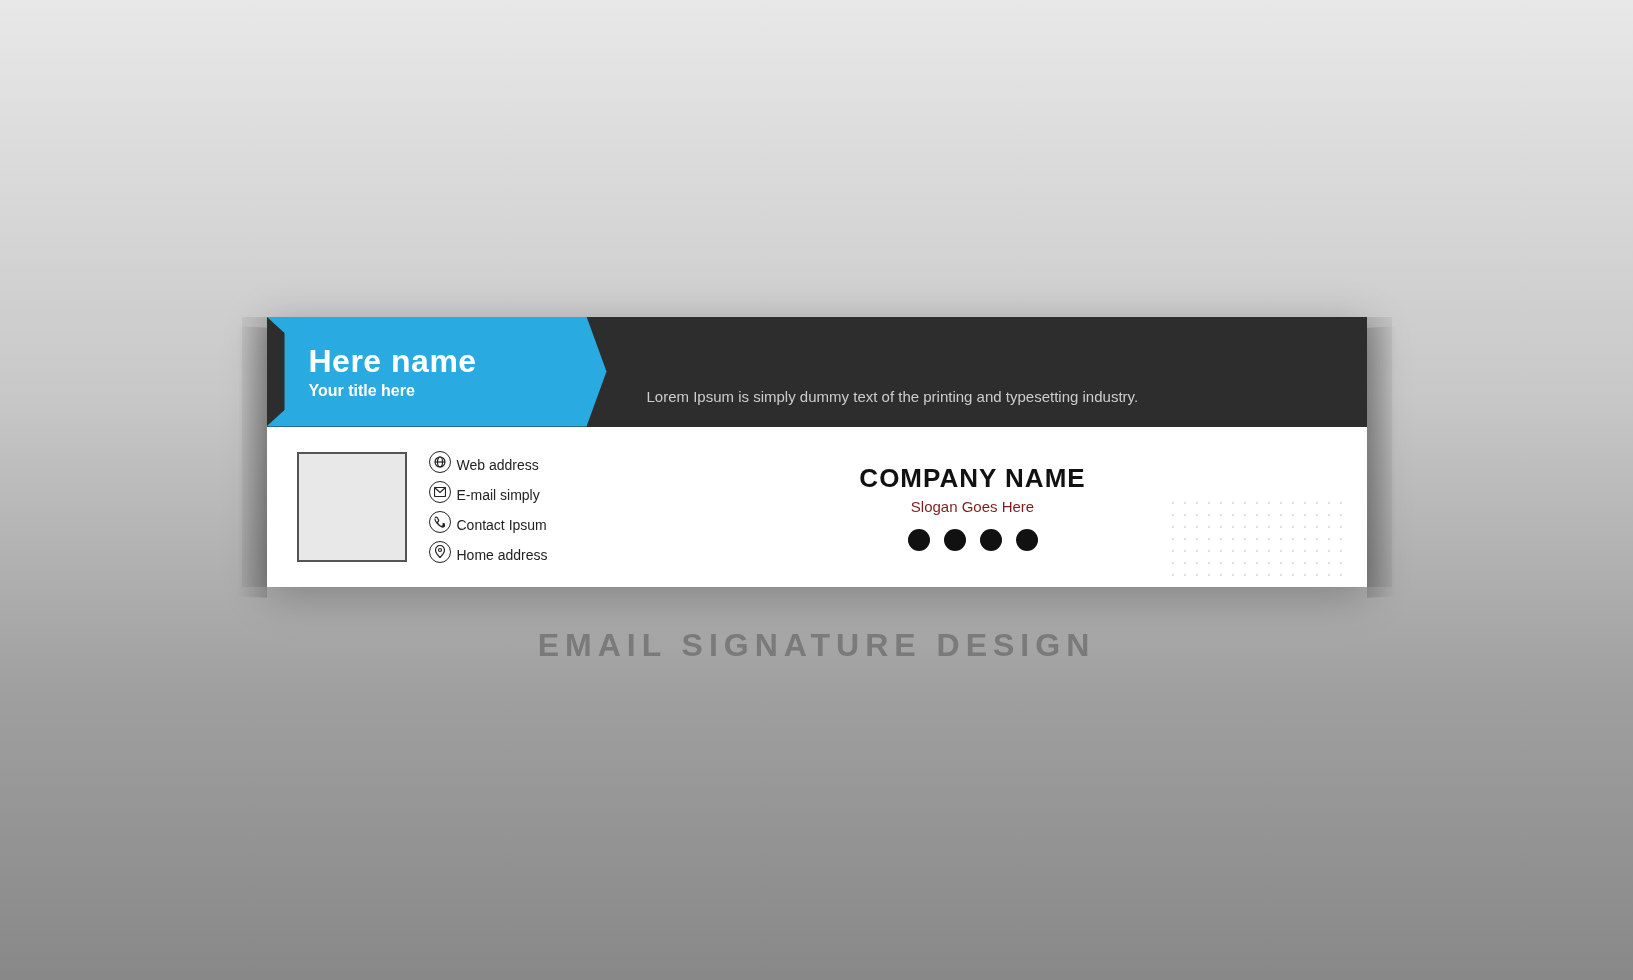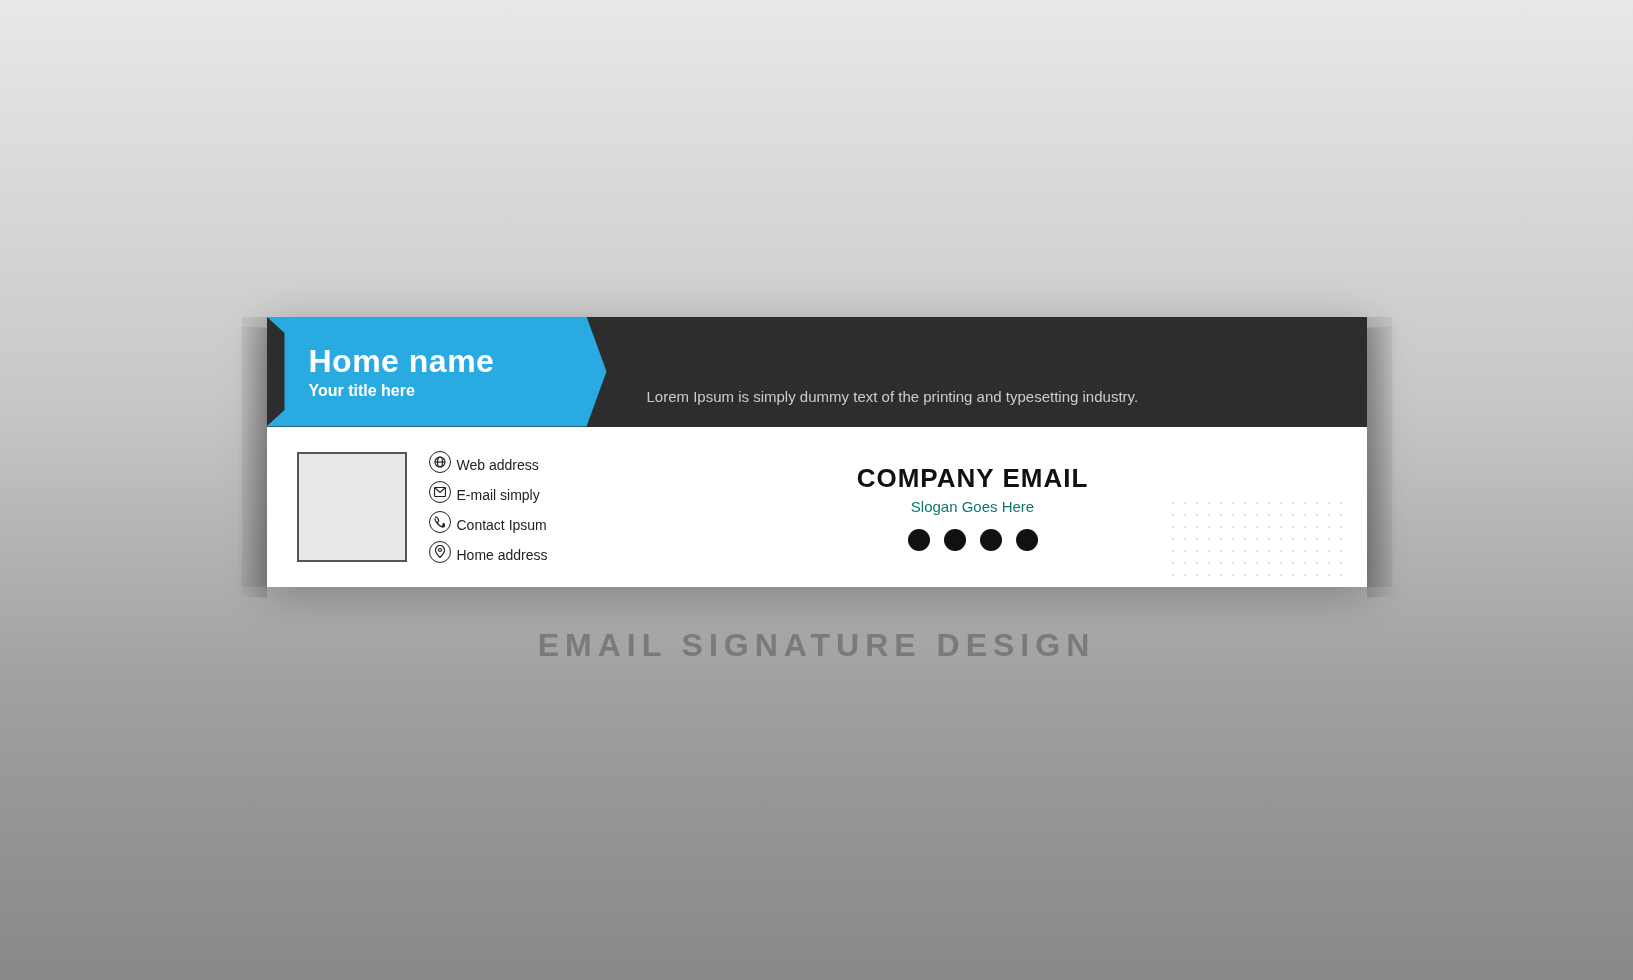--- a/index.html
+++ b/index.html
@@ -214,21 +214,21 @@
     .company-name {
       font-size: 26px;
       font-weight: 900;
       color: #111;
       letter-spacing: 1px;
       text-align: center;
     }
 
     .company-slogan {
       font-size: 15px;
-      color: #0f766e;
+      color: #7f1d1d;
       margin-top: 4px;
     }
 
     .social-dots {
       display: flex;
       gap: 14px;
       margin-top: 14px;
     }
 
     .social-dot {
@@ -273,21 +273,21 @@
 </head>
 <body>
 
 <div class="card-wrapper">
   <div class="card">
     <div class="fold-left"></div>
     <div class="fold-right"></div>
 
     <div class="card-top">
       <div class="name-section">
-        <div class="person-name">Home name</div>
+        <div class="person-name">Here name</div>
         <div class="person-title">Your title here</div>
       </div>
       <div class="tagline-section">
         <div class="tagline-text">Lorem Ipsum is simply dummy text of the printing and typesetting industry.</div>
       </div>
     </div>
 
     <div class="card-bottom">
 
       <div class="photo-placeholder"></div>
@@ -330,21 +330,21 @@
               <path d="M5 0.5C2.5 0.5 0.5 2.5 0.5 5C0.5 8 5 12.5 5 12.5C5 12.5 9.5 8 9.5 5C9.5 2.5 7.5 0.5 5 0.5Z" stroke="#222" stroke-width="1.2" fill="none"></path>
               <circle cx="5" cy="5" r="1.5" stroke="#222" stroke-width="1.2" fill="none"></circle>
             </svg>
           </div>
           <span>Home address</span>
         </div>
 
       </div>
 
       <div class="company-section">
-        <div class="company-name">COMPANY EMAIL</div>
+        <div class="company-name">COMPANY NAME</div>
         <div class="company-slogan">Slogan Goes Here</div>
         <div class="social-dots">
           <div class="social-dot"></div>
           <div class="social-dot"></div>
           <div class="social-dot"></div>
           <div class="social-dot"></div>
         </div>
       </div>
     </div>
   </div>

